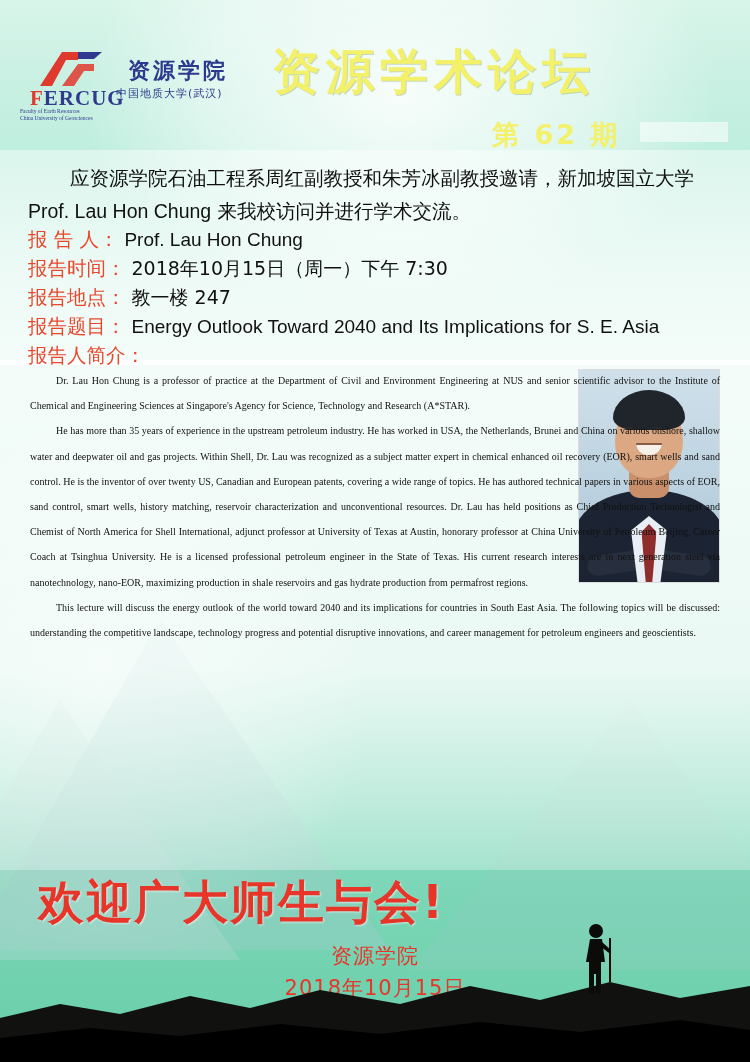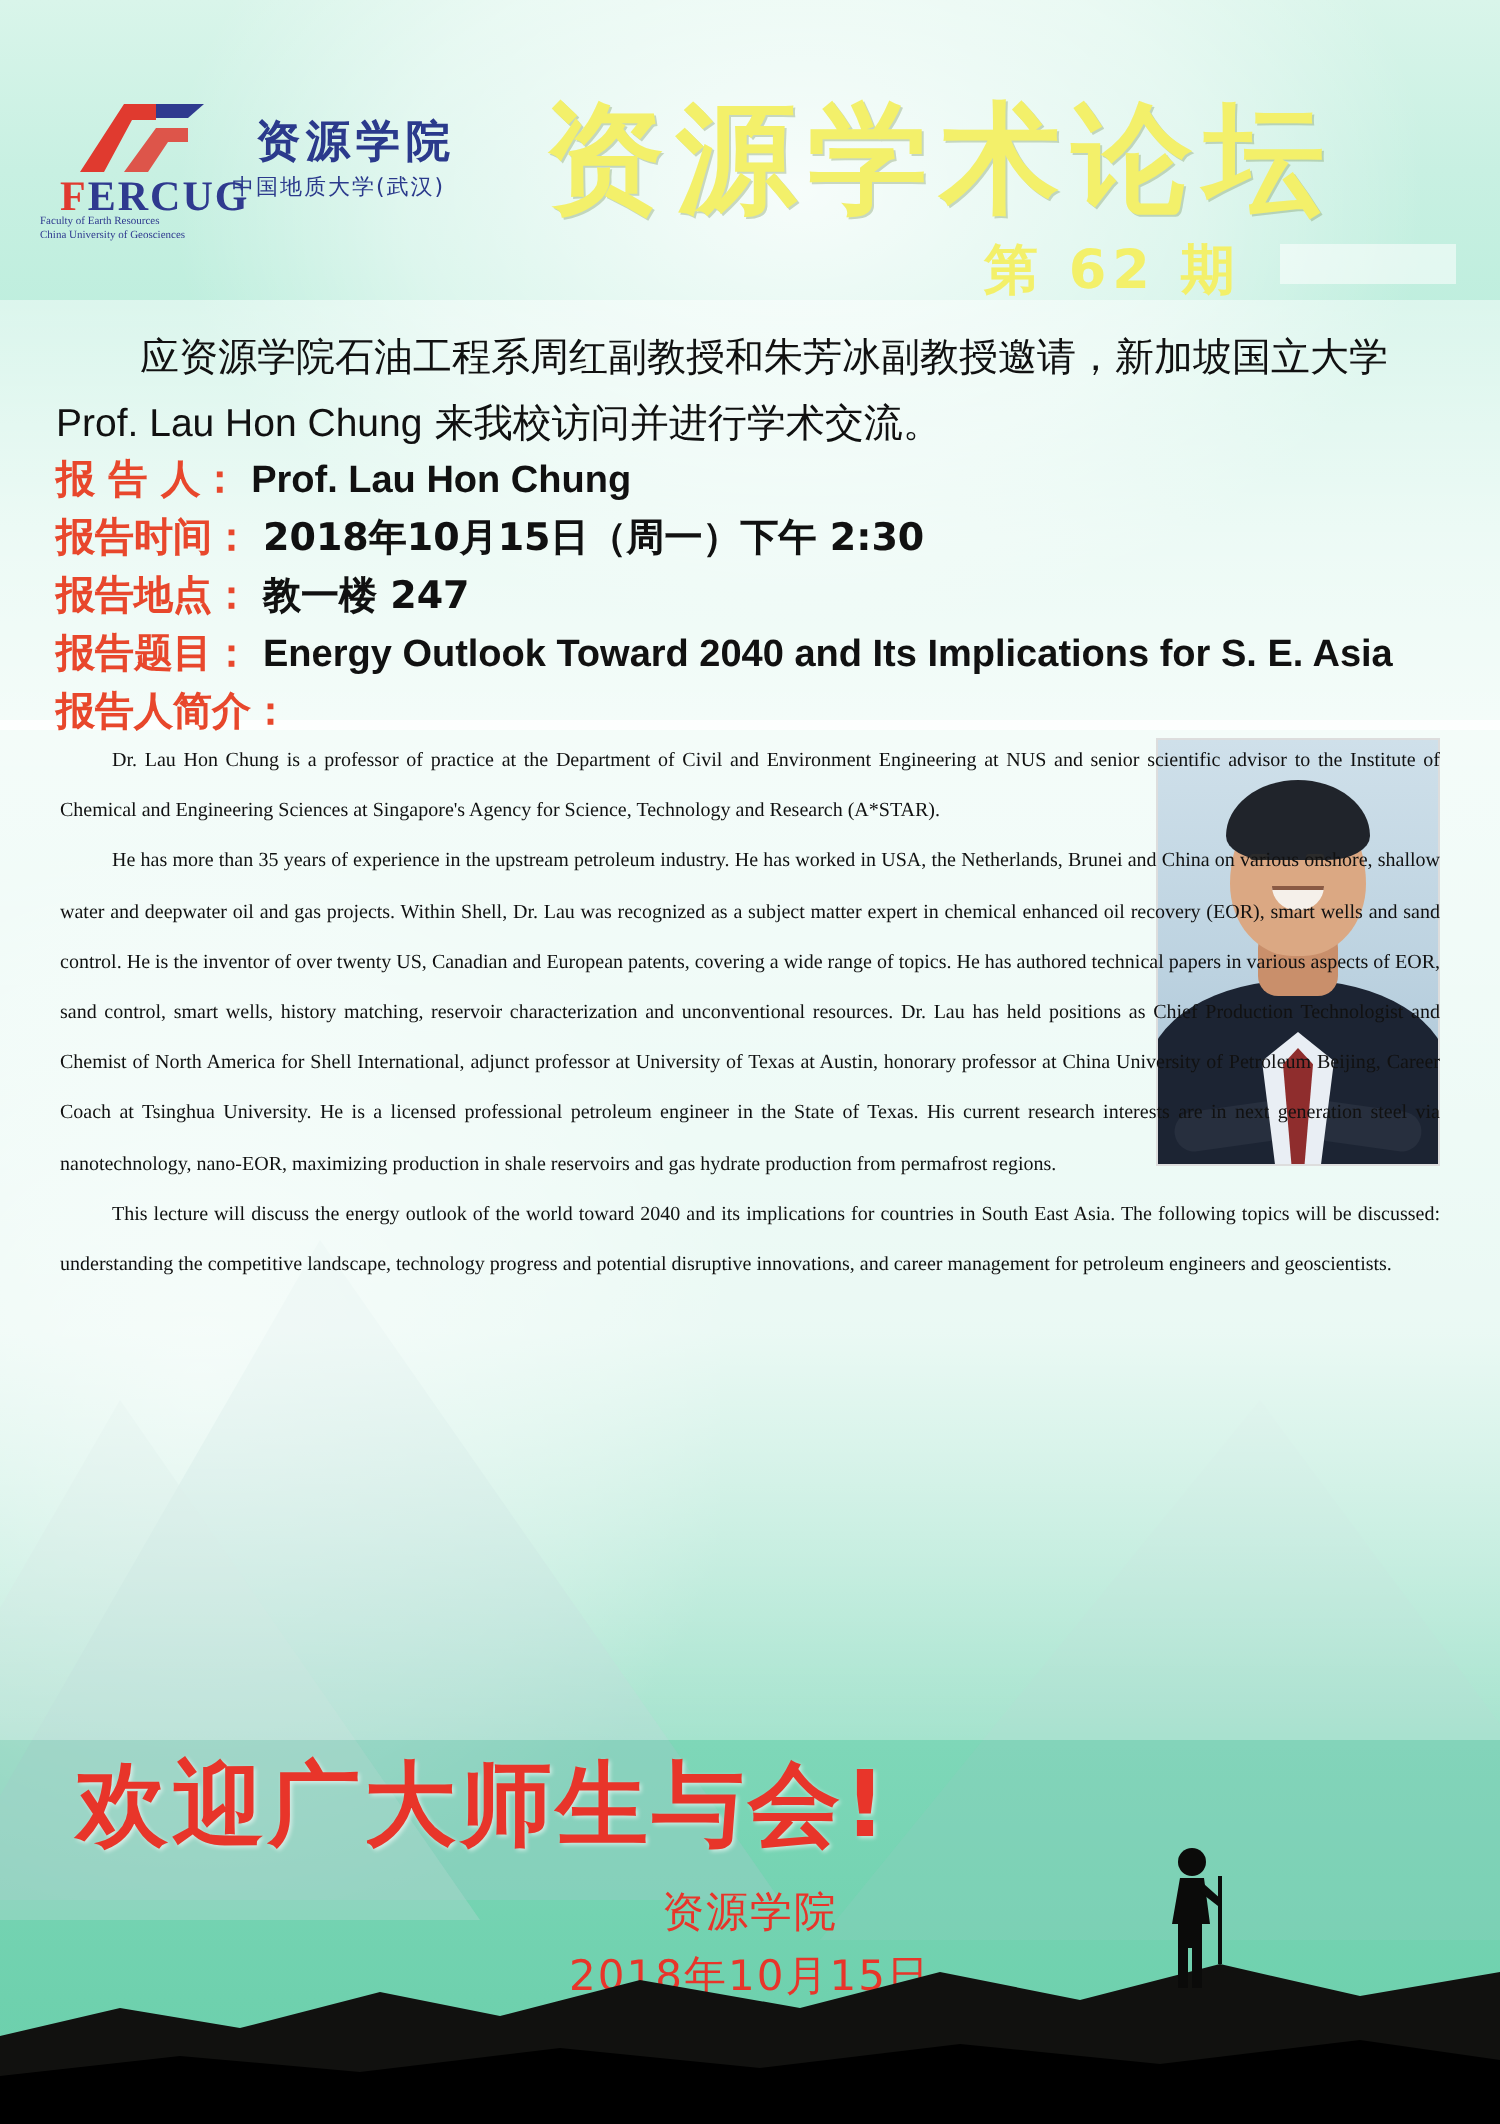--- a/index.html
+++ b/index.html
@@ -137,21 +137,21 @@
     left: 116px; top: 86px;
     font-size: 11px;
     color: #2b3a8c;
     letter-spacing: 1px;
     font-family: "DejaVu Sans", sans-serif;
   }
 
   .title-main {
     position: absolute;
     left: 272px; top: 40px;
-    font-size: 60px;
+    font-size: 48px;
     font-weight: bold;
     color: #f3f06a;
     letter-spacing: 6px;
     font-family: "DejaVu Sans", sans-serif;
     text-shadow: 1px 1px 0 rgba(120,150,90,0.35);
   }
   .title-issue {
     position: absolute;
     left: 492px; top: 117px;
     font-size: 27px;
@@ -186,21 +186,20 @@
   .info {
     position: absolute;
     left: 28px; top: 226px;
     width: 712px;
   }
   .info-row {
     display: flex;
     align-items: baseline;
     height: 29px;
     white-space: nowrap;
-    font-weight: bold;
   }
   .info-label {
     color: #e8472c;
     font-size: 19.5px;
     font-family: "DejaVu Sans", sans-serif;
     flex: 0 0 auto;
   }
   .info-value {
     color: #111;
     font-size: 19px;
@@ -392,21 +391,21 @@
     <span>应资源学院石油工程系周红副教授和朱芳冰副教授邀请，新加坡国立大学 </span><span class="en">Prof. Lau Hon Chung</span><span> 来我校访问并进行学术交流。</span>
   </div>
 
   <div class="info">
     <div class="info-row">
       <span class="info-label">报 告 人：</span>
       <span class="info-value">Prof. Lau Hon Chung</span>
     </div>
     <div class="info-row">
       <span class="info-label">报告时间：</span>
-      <span class="info-value cn">2018年10月15日（周一）下午 2:30</span>
+      <span class="info-value cn">2018年10月15日（周一）下午 7:30</span>
     </div>
     <div class="info-row">
       <span class="info-label">报告地点：</span>
       <span class="info-value cn">教一楼 247</span>
     </div>
     <div class="info-row">
       <span class="info-label">报告题目：</span>
       <span class="info-value">Energy Outlook Toward 2040 and Its Implications for S. E. Asia</span>
     </div>
     <div class="info-row">

